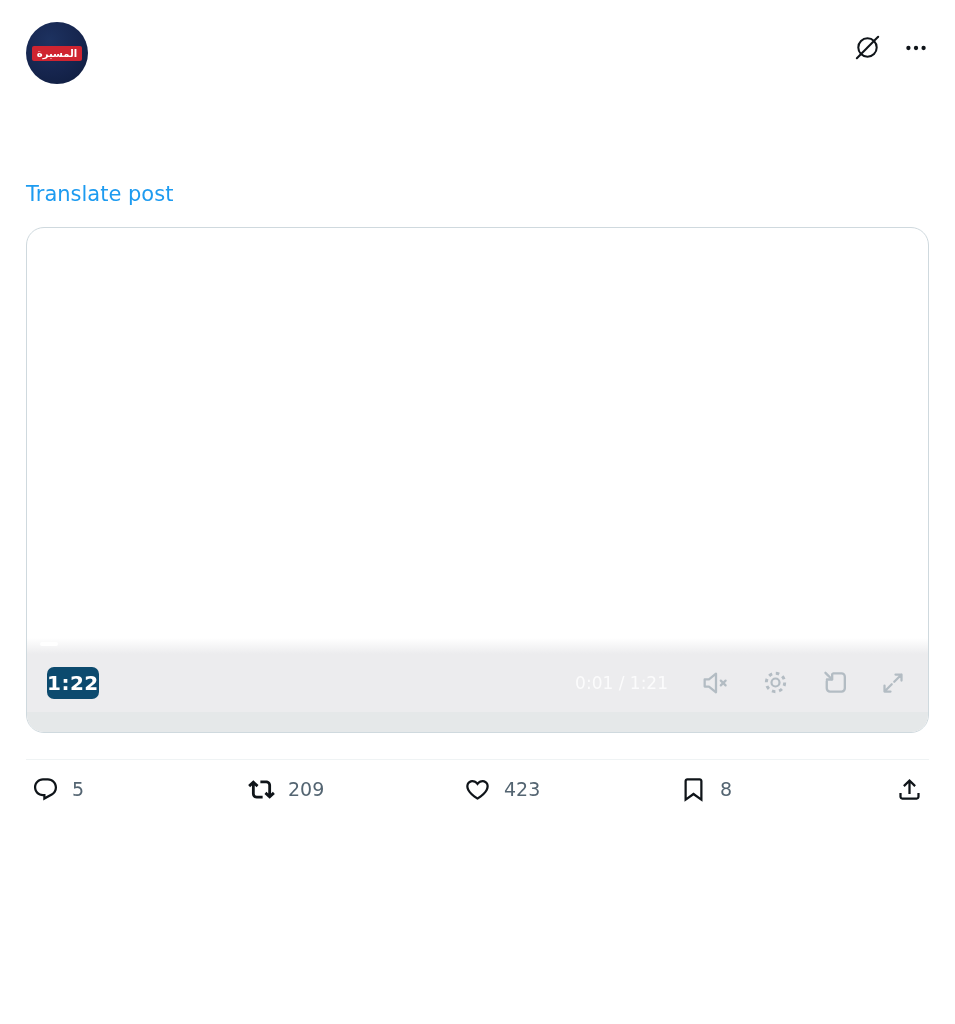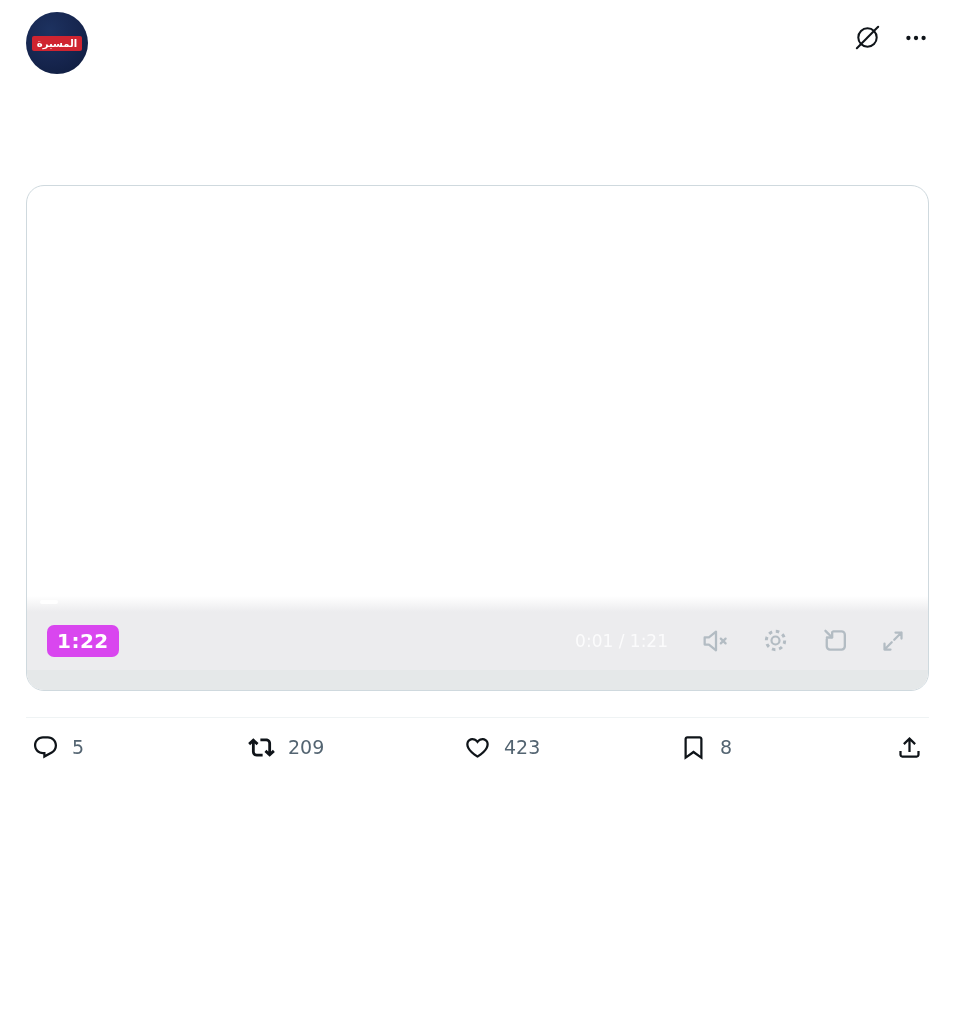--- a/index.html
+++ b/index.html
@@ -6,21 +6,21 @@
   html, body { width: 955px; height: 1024px; }
   body {
     background: #ffffff;
     font-family: "DejaVu Sans", sans-serif;
     color: #0f1419;
     overflow: hidden;
   }
   .tweet { padding: 0 26px; }
 
   
-  .tweet-header { display: flex; align-items: flex-start; padding-top: 12px; }
+  .tweet-header { display: flex; align-items: flex-start; padding-top: 22px; }
   .avatar {
     width: 62px; height: 62px; border-radius: 50%;
     background: radial-gradient(circle at 38% 30%, #1d3260 0%, #16254e 55%, #0e1c3c 100%);
     display: flex; align-items: center; justify-content: center;
     flex: 0 0 auto; cursor: pointer;
   }
   .avatar-logo {
     background: #cf2430; color: #fff;
     font-size: 10px; font-weight: bold;
     padding: 2px 5px; border-radius: 2px;
@@ -53,23 +53,23 @@
   }
   .video-fade { position: absolute; left: 0; right: 0; bottom: 78px; height: 16px; background: linear-gradient(to bottom, rgba(236,237,239,0), #ececee); }
   .controls-zone {
     position: absolute; left: 0; right: 0; bottom: 20px; height: 58px;
     background: #ececee;
     display: flex; align-items: center; padding: 0 20px;
   }
   .bottom-strip { position: absolute; left: 0; right: 0; bottom: 0; height: 20px; background: #e5e8e9; }
   .progress-dash { position: absolute; left: 13px; bottom: 86px; width: 18px; height: 4px; border-radius: 2px; background: #ffffff; }
   .duration-badge {
-    background: #d946ef; color: #ffffff;
+    background: #0c4a6e; color: #ffffff;
     font-size: 20px; font-weight: 700;
-    padding: 4px 10px; border-radius: 7px;
+    padding: 4px 0; border-radius: 7px;
     letter-spacing: 0.5px;
   }
   .right-controls { margin-left: auto; display: flex; align-items: center; gap: 28px; }
   .time-display { color: rgba(255,255,255,0.8); font-size: 17px; margin-right: 4px; }
   .vctrl { color: #b3bcc3; display: flex; align-items: center; background: none; border: none; cursor: pointer; }
 
   
   .meta-row { margin-top: 30px; font-size: 21px; color: #536471; }
   .meta-row .views-count { color: #0f1419; font-weight: 700; }
 
@@ -106,20 +106,21 @@
       </button>
     </div>
   </div>
 
   <div class="tweet-body">
     <p class="hashtag-block">
       <br>
     </p>
   </div>
 
+  <a class="translate">Translate post</a>
 
   <div class="video-card">
     <div class="video-fade"></div>
     <div class="progress-dash"></div>
     <div class="controls-zone">
       <span class="duration-badge">1:22</span>
       <div class="right-controls">
         <span class="time-display">0:01 / 1:21</span>
         <button class="vctrl">
           <svg width="32" height="32" viewBox="0 0 24 24" fill="none" stroke="currentColor" stroke-width="1.7" stroke-linejoin="round" stroke-linecap="round">

